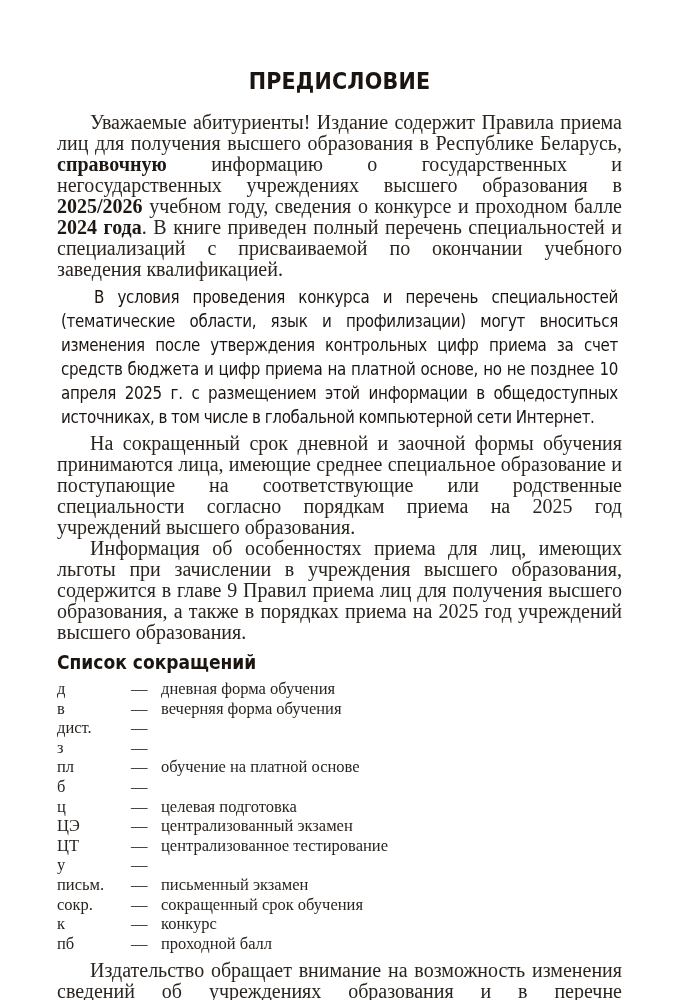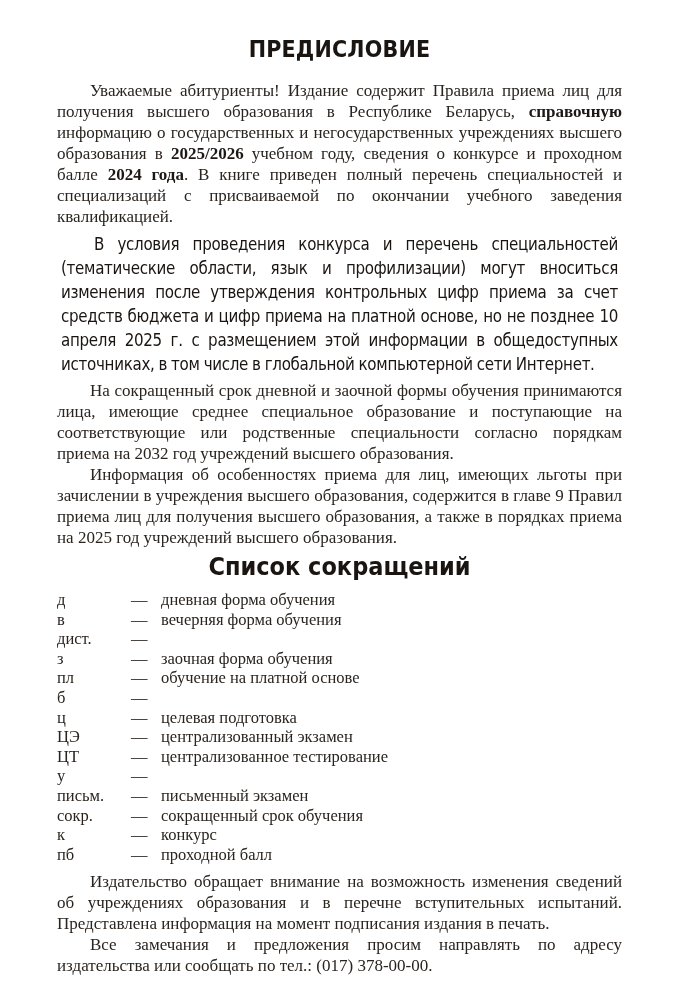--- a/index.html
+++ b/index.html
@@ -8,46 +8,46 @@
     background: #ffffff;
   }
   .page {
     position: relative;
     width: 680px;
     height: 1000px;
     margin: 0 auto;
     background: #ffffff;
     overflow: hidden;
     box-sizing: border-box;
-    padding: 36px 58px 0 57px;
+    padding: 68px 58px 0 57px;
     color: #2a241f;
   }
   .sans-cond {
     font-family: "DejaVu Sans", sans-serif;
     font-stretch: condensed;
     font-weight: bold;
     color: #1b1512;
   }
   .title {
     font-size: 23px;
     line-height: 26px;
     text-align: center;
     margin: 0 0 18px 0;
     letter-spacing: 0.2px;
   }
   .subtitle {
-    font-size: 25px;
+    font-size: 19px;
     line-height: 24px;
-    text-align: center;
-    margin: 7px 0 11px 0;
+    text-align: left;
+    margin: 7px 0 5px 0;
   }
   section { display: block; }
   .serif-p {
     font-family: "Liberation Serif", serif;
-    font-size: 17px;
+    font-size: 20px;
     line-height: 21px;
     text-align: justify;
     text-indent: 33px;
     margin: 0;
     color: #2a241f;
     hyphens: auto;
   }
   .serif-p .b {
     font-weight: bold;
     color: #1e1814;
@@ -92,21 +92,21 @@
 
   <section class="intro-sec">
       <p class="serif-p"><span>Уважаемые абитуриенты! Издание содержит Правила приема лиц для получения высшего образования в Республике Беларусь, </span><span class="b">справочную</span><span> информацию о государственных и негосударственных учреждениях высшего образования в </span><span class="b">2025/2026</span><span> учебном году, сведения о конкурсе и проходном балле </span><span class="b">2024 года</span><span>. В книге приведен полный перечень специальностей и специализаций с присваиваемой по окончании учебного заведения квалификацией.</span></p>
     </section>
 
   <section class="notice-sec">
       <p class="notice-p"><span class="b">В условия проведения конкурса и перечень специальностей (тематические области, язык и профилизации) могут вноситься изменения после утверждения контрольных цифр приема за счет средств бюджета и цифр приема на платной основе, но не позднее 10 апреля 2025 г. с размещением этой информации в общедоступных источниках, в том числе в глобальной компьютерной сети Интернет.</span></p>
     </section>
 
   <section class="body-sec">
-      <p class="serif-p"><span>На сокращенный срок дневной и заочной формы обучения принимаются лица, имеющие среднее специальное образование и поступающие на соответствующие или родственные специальности согласно порядкам приема на 2032 год учреждений высшего образования.</span></p>
+      <p class="serif-p"><span>На сокращенный срок дневной и заочной формы обучения принимаются лица, имеющие среднее специальное образование и поступающие на соответствующие или родственные специальности согласно порядкам приема на 2025 год учреждений высшего образования.</span></p>
       <p class="serif-p"><span>Информация об особенностях приема для лиц, имеющих льготы при зачислении в учреждения высшего образования, содержится в главе 9 Правил приема лиц для получения высшего образования, а также в порядках приема на 2025 год учреждений высшего образования.</span></p>
     </section>
 
   <h2 class="subtitle sans-cond">Список сокращений</h2>
 
   <section class="abbr-list" id="abbr-list">
       <div class="abbr-row">
         <span class="abbr-term">д</span>
         <span class="abbr-sep">—</span>
         <span class="abbr-def">дневная форма обучения</span>
@@ -116,21 +116,20 @@
         <span class="abbr-sep">—</span>
         <span class="abbr-def">вечерняя форма обучения</span>
       </div>
       <div class="abbr-row">
         <span class="abbr-term">дист.</span>
         <span class="abbr-sep">—</span>
       </div>
       <div class="abbr-row">
         <span class="abbr-term">з</span>
         <span class="abbr-sep">—</span>
-        <span class="abbr-def">заочная форма обучения</span>
       </div>
       <div class="abbr-row">
         <span class="abbr-term">пл</span>
         <span class="abbr-sep">—</span>
         <span class="abbr-def">обучение на платной основе</span>
       </div>
       <div class="abbr-row">
         <span class="abbr-term">б</span>
         <span class="abbr-sep">—</span>
       </div>

